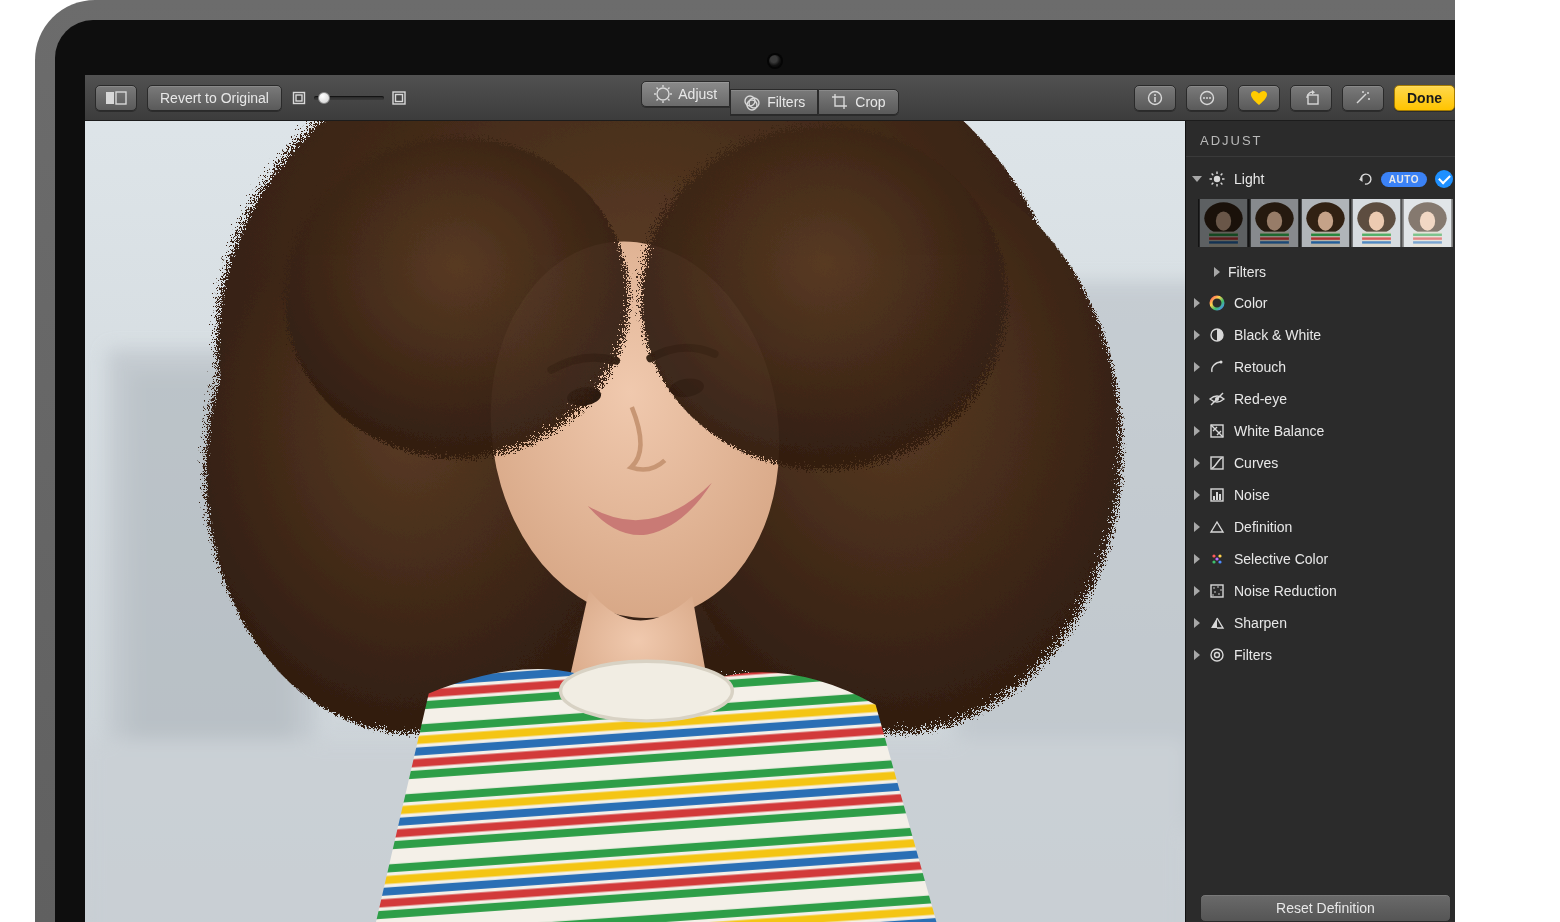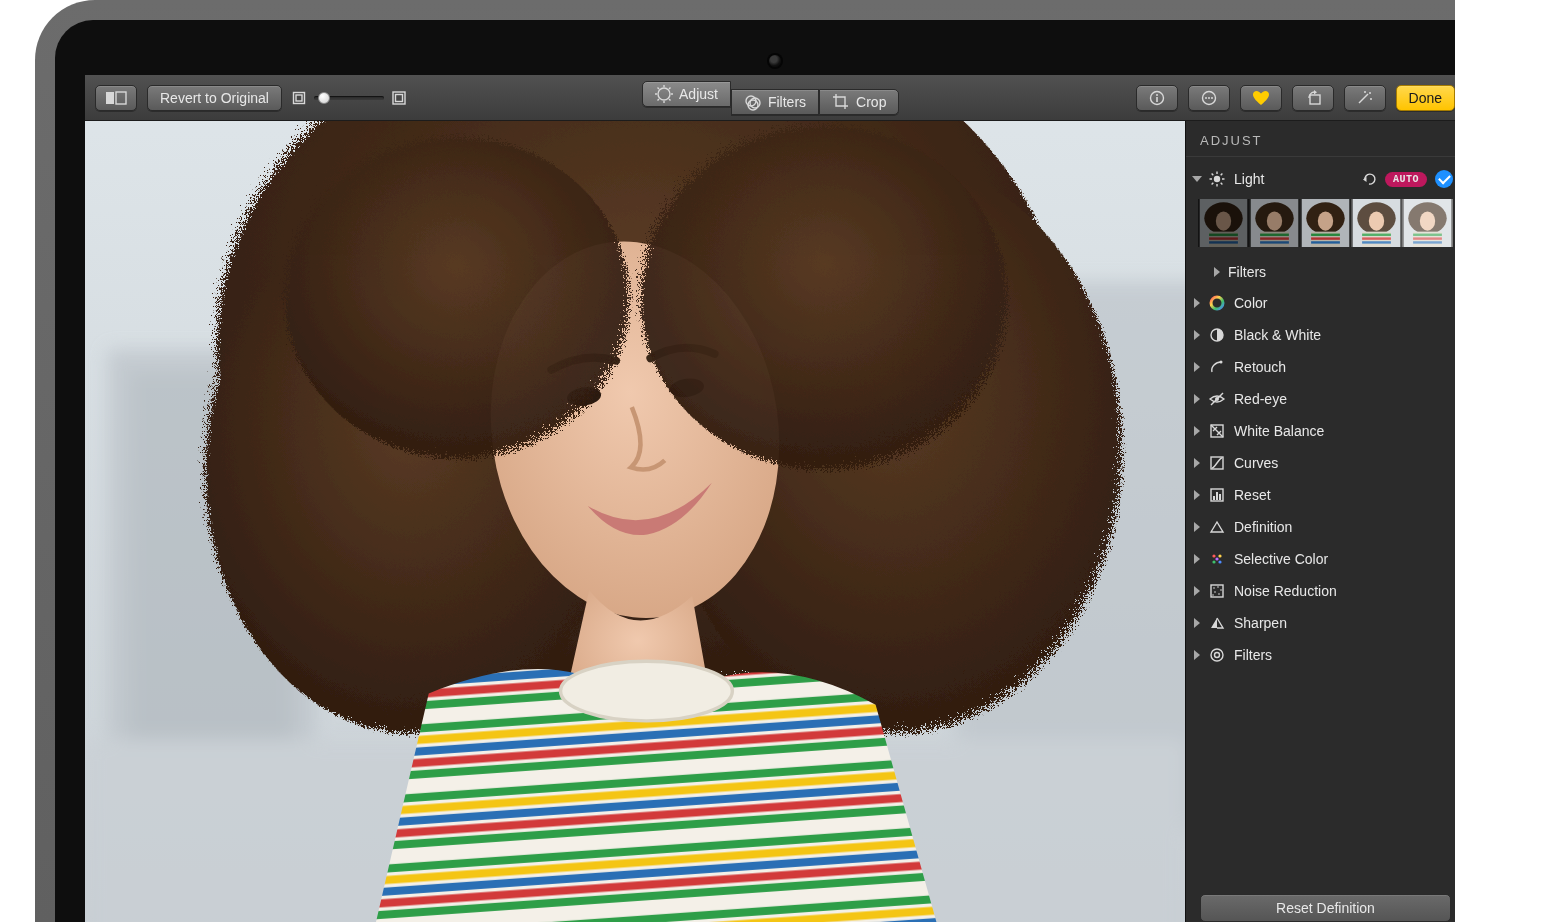--- a/index.html
+++ b/index.html
@@ -116,21 +116,21 @@
     width: 12px; height: 12px; border-radius: 50%;
     background: radial-gradient(circle at 35% 30%, #fff, #cfcfcf);
     border: 1px solid #8a8a8a;
   }
 
   .tb-spacer { flex: 1; }
 
   .btn-done {
     background: linear-gradient(#ffd84d, #ffc400);
     color: #1a1a1a;
-    font-weight: 400;
+    font-weight: 700;
     border: 1px solid #a67c00;
   }
 
   
   .main { flex: 1; display: flex; min-height: 0; }
 
   .photo-area {
     flex: 1;
     position: relative;
     overflow: hidden;
@@ -171,24 +171,23 @@
     flex-shrink: 0;
   }
   .disclosure.open {
     transform: rotate(90deg);
   }
   .adj-icon { width: 18px; height: 18px; display: flex; align-items: center; justify-content: center; flex-shrink:0; }
   .adj-icon svg { width: 16px; height: 16px; }
   .adj-label { flex: 1; color: #e8e8e8; }
   .auto-pill {
     font-size: 10px; font-weight: 600;
-    background: #be185d; color: #e8e8e8;
+    background: #3b82f6; color: #e8e8e8;
     padding: 2px 8px; border-radius: 10px;
     letter-spacing: .5px;
-    font-family: Liberation Mono, monospace;
   }
   .check-circle {
     width: 18px; height: 18px; border-radius: 50%;
     background: var(--blue);
     display: flex; align-items: center; justify-content: center;
   }
   .check-circle::after {
     content: ""; width: 5px; height: 9px;
     border-right: 2px solid #fff; border-bottom: 2px solid #fff;
     transform: rotate(45deg) translate(-1px,-1px);
@@ -557,21 +556,21 @@
                   <div class="adj-row">
                     <span class="disclosure"></span>
                     <span class="adj-icon">
                       <svg viewBox="0 0 16 16">
                         <rect x="2" y="2" width="12" height="12" class="ic"></rect>
                         <rect x="4" y="9" width="2" height="4" class="icf"></rect>
                         <rect x="7" y="5" width="2" height="8" class="icf"></rect>
                         <rect x="10" y="7" width="2" height="6" class="icf"></rect>
                       </svg>
                     </span>
-                    <span class="adj-label">Reset</span>
+                    <span class="adj-label">Noise</span>
                   </div>
                   <div class="adj-row">
                     <span class="disclosure"></span>
                     <span class="adj-icon">
                       <svg viewBox="0 0 16 16">
                         <path class="ic" d="M2 13 L8 3 L14 13 Z"></path>
                       </svg>
                     </span>
                     <span class="adj-label">Definition</span>
                   </div>

